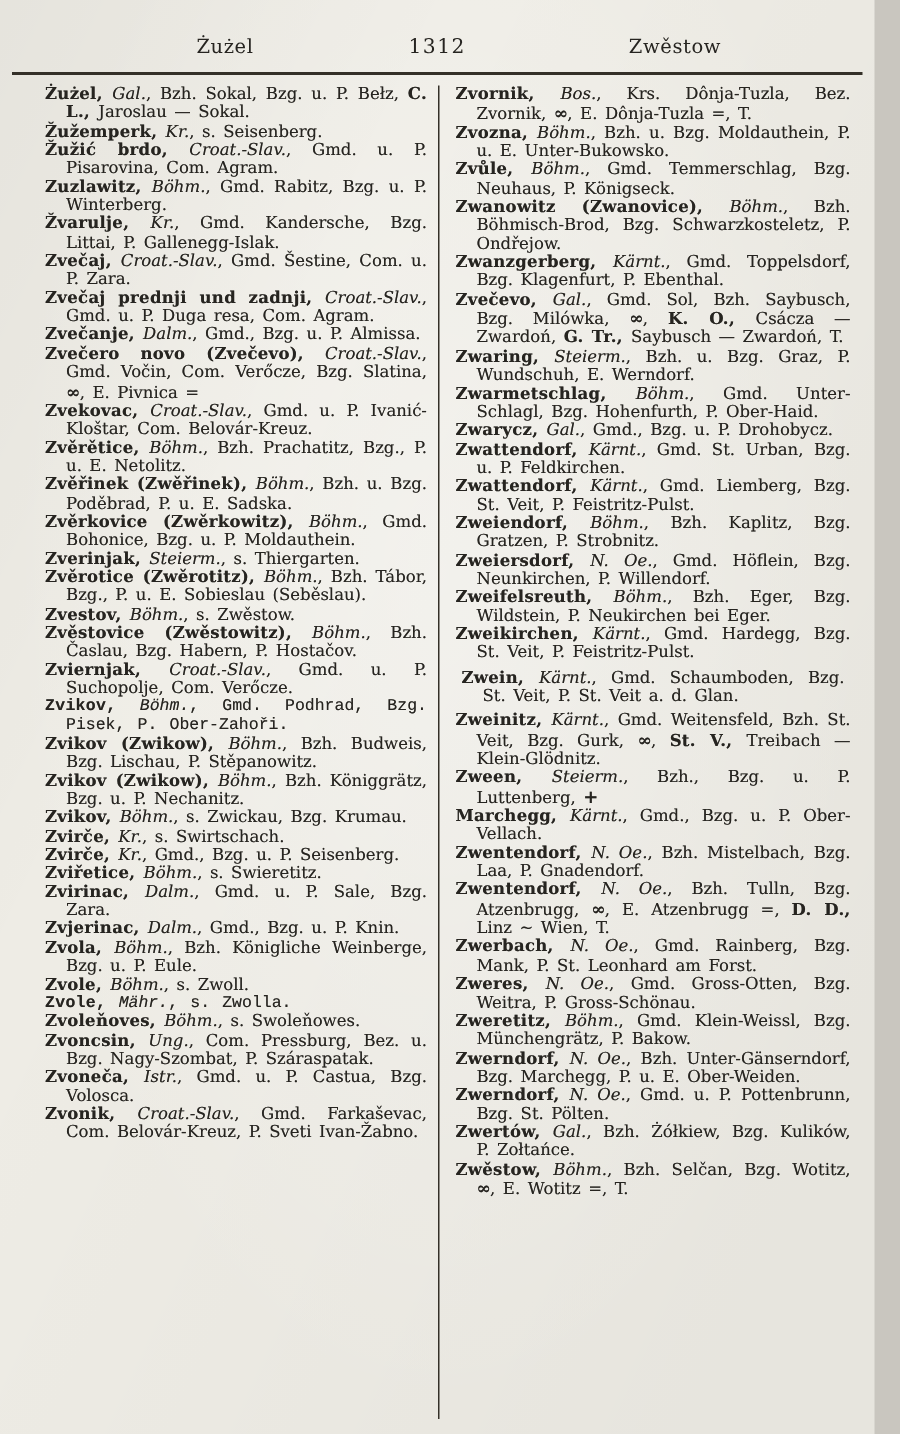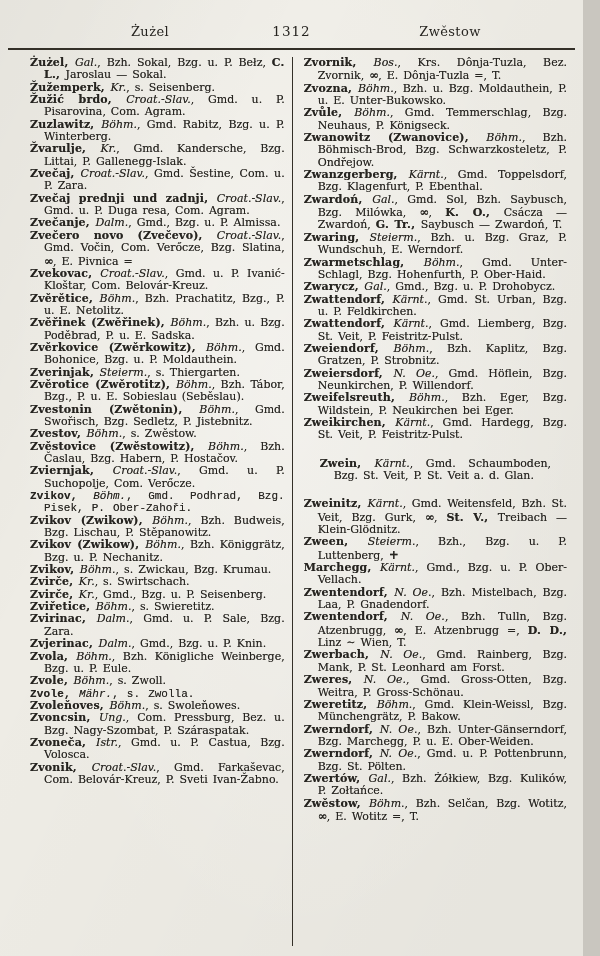--- a/index.html
+++ b/index.html
@@ -91,21 +91,20 @@
         <p class="entry" style="margin: 0px;"><span class="b">Zvečaj, </span><span class="i">Croat.-Slav.</span><span class="n">, Gmd. Šestine, Com. u. P. Zara.</span></p>
         <p class="entry" style="margin: 0px;"><span class="b">Zvečaj prednji und zadnji, </span><span class="i">Croat.-Slav.</span><span class="n">, Gmd. u. P. Duga resa, Com. Agram.</span></p>
         <p class="entry" style="margin: 0px;"><span class="b">Zvečanje, </span><span class="i">Dalm.</span><span class="n">, Gmd., Bzg. u. P. Almissa.</span></p>
         <p class="entry" style="margin: 0px;"><span class="b">Zvečero novo (Zvečevo), </span><span class="i">Croat.-Slav.</span><span class="n">, Gmd. Vočin, Com. Verőcze, Bzg. Slatina, </span><span class="icon post-horn">∞</span><span class="n">, E. Pivnica =</span></p>
         <p class="entry" style="margin: 0px;"><span class="b">Zvekovac, </span><span class="i">Croat.-Slav.</span><span class="n">, Gmd. u. P. Ivanić-Kloštar, Com. Belovár-Kreuz.</span></p>
         <p class="entry" style="margin: 0px;"><span class="b">Zvěrětice, </span><span class="i">Böhm.</span><span class="n">, Bzh. Prachatitz, Bzg., P. u. E. Netolitz.</span></p>
         <p class="entry" style="margin: 0px;"><span class="b">Zvěřinek (Zwěřinek), </span><span class="i">Böhm.</span><span class="n">, Bzh. u. Bzg. Poděbrad, P. u. E. Sadska.</span></p>
         <p class="entry" style="margin: 0px;"><span class="b">Zvěrkovice (Zwěrkowitz), </span><span class="i">Böhm.</span><span class="n">, Gmd. Bohonice, Bzg. u. P. Moldauthein.</span></p>
         <p class="entry" style="margin: 0px;"><span class="b">Zverinjak, </span><span class="i">Steierm.</span><span class="n">, s. Thiergarten.</span></p>
         <p class="entry" style="margin: 0px;"><span class="b">Zvěrotice (Zwěrotitz), </span><span class="i">Böhm.</span><span class="n">, Bzh. Tábor, Bzg., P. u. E. Sobieslau (Seběslau).</span></p>
-        <p class="entry" style="margin: 0px;"><span class="b">Zvestonin (Zwětonin), </span><span class="i">Böhm.</span><span class="n">, Gmd. Swořisch, Bzg. Sedletz, P. Jistebnitz.</span></p>
         <p class="entry" style="margin: 0px;"><span class="b">Zvestov, </span><span class="i">Böhm.</span><span class="n">, s. Zwěstow.</span></p>
         <p class="entry" style="margin: 0px;"><span class="b">Zvěstovice (Zwěstowitz), </span><span class="i">Böhm.</span><span class="n">, Bzh. Časlau, Bzg. Habern, P. Hostačov.</span></p>
         <p class="entry" style="margin: 0px;"><span class="b">Zviernjak, </span><span class="i">Croat.-Slav.</span><span class="n">, Gmd. u. P. Suchopolje, Com. Verőcze.</span></p>
         <p class="entry" style="margin: 0px; font-family: Liberation Mono, monospace;"><span class="b">Zvikov, </span><span class="i">Böhm.</span><span class="n">, Gmd. Podhrad, Bzg. Pisek, P. Ober-Zahoři.</span></p>
         <p class="entry" style="margin: 0px;"><span class="b">Zvikov (Zwikow), </span><span class="i">Böhm.</span><span class="n">, Bzh. Budweis, Bzg. Lischau, P. Stěpanowitz.</span></p>
         <p class="entry" style="margin: 0px;"><span class="b">Zvikov (Zwikow), </span><span class="i">Böhm.</span><span class="n">, Bzh. Königgrätz, Bzg. u. P. Nechanitz.</span></p>
         <p class="entry" style="margin: 0px;"><span class="b">Zvikov, </span><span class="i">Böhm.</span><span class="n">, s. Zwickau, Bzg. Krumau.</span></p>
         <p class="entry" style="margin: 0px;"><span class="b">Zvirče, </span><span class="i">Kr.</span><span class="n">, s. Swirtschach.</span></p>
         <p class="entry" style="margin: 0px;"><span class="b">Zvirče, </span><span class="i">Kr.</span><span class="n">, Gmd., Bzg. u. P. Seisenberg.</span></p>
         <p class="entry" style="margin: 0px;"><span class="b">Zviřetice, </span><span class="i">Böhm.</span><span class="n">, s. Swieretitz.</span></p>
@@ -118,31 +117,31 @@
         <p class="entry" style="margin: 0px;"><span class="b">Zvoncsin, </span><span class="i">Ung.</span><span class="n">, Com. Pressburg, Bez. u. Bzg. Nagy-Szombat, P. Száraspatak.</span></p>
         <p class="entry" style="margin: 0px;"><span class="b">Zvoneča, </span><span class="i">Istr.</span><span class="n">, Gmd. u. P. Castua, Bzg. Volosca.</span></p>
         <p class="entry" style="margin: 0px;"><span class="b">Zvonik, </span><span class="i">Croat.-Slav.</span><span class="n">, Gmd. Farkaševac, Com. Belovár-Kreuz, P. Sveti Ivan-Žabno.</span></p>
       </div>
     <div class="col col-right" id="col-right">
         <p class="entry" style="margin: 0px;"><span class="b">Zvornik, </span><span class="i">Bos.</span><span class="n">, Krs. Dônja-Tuzla, Bez. Zvornik, </span><span class="icon post-horn">∞</span><span class="n">, E. Dônja-Tuzla =, T.</span></p>
         <p class="entry" style="margin: 0px;"><span class="b">Zvozna, </span><span class="i">Böhm.</span><span class="n">, Bzh. u. Bzg. Moldauthein, P. u. E. Unter-Bukowsko.</span></p>
         <p class="entry" style="margin: 0px;"><span class="b">Zvůle, </span><span class="i">Böhm.</span><span class="n">, Gmd. Temmerschlag, Bzg. Neuhaus, P. Königseck.</span></p>
         <p class="entry" style="margin: 0px;"><span class="b">Zwanowitz (Zwanovice), </span><span class="i">Böhm.</span><span class="n">, Bzh. Böhmisch-Brod, Bzg. Schwarzkosteletz, P. Ondřejow.</span></p>
         <p class="entry" style="margin: 0px;"><span class="b">Zwanzgerberg, </span><span class="i">Kärnt.</span><span class="n">, Gmd. Toppelsdorf, Bzg. Klagenfurt, P. Ebenthal.</span></p>
-        <p class="entry" style="margin: 0px;"><span class="b">Zwardoń, </span><span class="i">Gal.</span><span class="n">, Gmd. Sol, Bzh. Saybusch, Bzg. Milówka, </span><span class="icon post-horn">∞</span><span class="n">, </span><span class="b">K. O., </span><span class="n">Csácza — Zwardoń, </span><span class="b">G. Tr., </span><span class="n">Saybusch — Zwardoń, T.</span></p>
+        <p class="entry" style="margin: 0px;"><span class="b">Zvečevo, </span><span class="i">Gal.</span><span class="n">, Gmd. Sol, Bzh. Saybusch, Bzg. Milówka, </span><span class="icon post-horn">∞</span><span class="n">, </span><span class="b">K. O., </span><span class="n">Csácza — Zwardoń, </span><span class="b">G. Tr., </span><span class="n">Saybusch — Zwardoń, T.</span></p>
         <p class="entry" style="margin: 0px;"><span class="b">Zwaring, </span><span class="i">Steierm.</span><span class="n">, Bzh. u. Bzg. Graz, P. Wundschuh, E. Werndorf.</span></p>
         <p class="entry" style="margin: 0px;"><span class="b">Zwarmetschlag, </span><span class="i">Böhm.</span><span class="n">, Gmd. Unter-Schlagl, Bzg. Hohenfurth, P. Ober-Haid.</span></p>
         <p class="entry" style="margin: 0px;"><span class="b">Zwarycz, </span><span class="i">Gal.</span><span class="n">, Gmd., Bzg. u. P. Drohobycz.</span></p>
         <p class="entry" style="margin: 0px;"><span class="b">Zwattendorf, </span><span class="i">Kärnt.</span><span class="n">, Gmd. St. Urban, Bzg. u. P. Feldkirchen.</span></p>
         <p class="entry" style="margin: 0px;"><span class="b">Zwattendorf, </span><span class="i">Kärnt.</span><span class="n">, Gmd. Liemberg, Bzg. St. Veit, P. Feistritz-Pulst.</span></p>
         <p class="entry" style="margin: 0px;"><span class="b">Zweiendorf, </span><span class="i">Böhm.</span><span class="n">, Bzh. Kaplitz, Bzg. Gratzen, P. Strobnitz.</span></p>
         <p class="entry" style="margin: 0px;"><span class="b">Zweiersdorf, </span><span class="i">N. Oe.</span><span class="n">, Gmd. Höflein, Bzg. Neunkirchen, P. Willendorf.</span></p>
         <p class="entry" style="margin: 0px;"><span class="b">Zweifelsreuth, </span><span class="i">Böhm.</span><span class="n">, Bzh. Eger, Bzg. Wildstein, P. Neukirchen bei Eger.</span></p>
         <p class="entry" style="margin: 0px;"><span class="b">Zweikirchen, </span><span class="i">Kärnt.</span><span class="n">, Gmd. Hardegg, Bzg. St. Veit, P. Feistritz-Pulst.</span></p>
-        <p class="entry" style="margin: 16px;"><span class="b">Zwein, </span><span class="i">Kärnt.</span><span class="n">, Gmd. Schaumboden, Bzg. St. Veit, P. St. Veit a. d. Glan.</span></p>
+        <p class="entry" style="margin: 4px;"><span class="b">Zwein, </span><span class="i">Kärnt.</span><span class="n">, Gmd. Schaumboden, Bzg. St. Veit, P. St. Veit a. d. Glan.</span></p>
         <p class="entry" style="margin: 0px;"><span class="b">Zweinitz, </span><span class="i">Kärnt.</span><span class="n">, Gmd. Weitensfeld, Bzh. St. Veit, Bzg. Gurk, </span><span class="icon post-horn">∞</span><span class="n">, </span><span class="b">St. V., </span><span class="n">Treibach — Klein-Glödnitz.</span></p>
         <p class="entry" style="margin: 0px;"><span class="b">Zween, </span><span class="i">Steierm.</span><span class="n">, Bzh., Bzg. u. P. Luttenberg, </span><span class="icon telegraph-cross">+</span></p>
         <p class="entry" style="margin: 0px;"><span class="b">Marchegg, </span><span class="i">Kärnt.</span><span class="n">, Gmd., Bzg. u. P. Ober-Vellach.</span></p>
         <p class="entry" style="margin: 0px;"><span class="b">Zwentendorf, </span><span class="i">N. Oe.</span><span class="n">, Bzh. Mistelbach, Bzg. Laa, P. Gnadendorf.</span></p>
         <p class="entry" style="margin: 0px;"><span class="b">Zwentendorf, </span><span class="i">N. Oe.</span><span class="n">, Bzh. Tulln, Bzg. Atzenbrugg, </span><span class="icon post-horn">∞</span><span class="n">, E. Atzenbrugg =, </span><span class="b">D. D., </span><span class="n">Linz ∼ Wien, T.</span></p>
         <p class="entry" style="margin: 0px;"><span class="b">Zwerbach, </span><span class="i">N. Oe.</span><span class="n">, Gmd. Rainberg, Bzg. Mank, P. St. Leonhard am Forst.</span></p>
         <p class="entry" style="margin: 0px;"><span class="b">Zweres, </span><span class="i">N. Oe.</span><span class="n">, Gmd. Gross-Otten, Bzg. Weitra, P. Gross-Schönau.</span></p>
         <p class="entry" style="margin: 0px;"><span class="b">Zweretitz, </span><span class="i">Böhm.</span><span class="n">, Gmd. Klein-Weissl, Bzg. Münchengrätz, P. Bakow.</span></p>
         <p class="entry" style="margin: 0px;"><span class="b">Zwerndorf, </span><span class="i">N. Oe.</span><span class="n">, Bzh. Unter-Gänserndorf, Bzg. Marchegg, P. u. E. Ober-Weiden.</span></p>
         <p class="entry" style="margin: 0px;"><span class="b">Zwerndorf, </span><span class="i">N. Oe.</span><span class="n">, Gmd. u. P. Pottenbrunn, Bzg. St. Pölten.</span></p>

